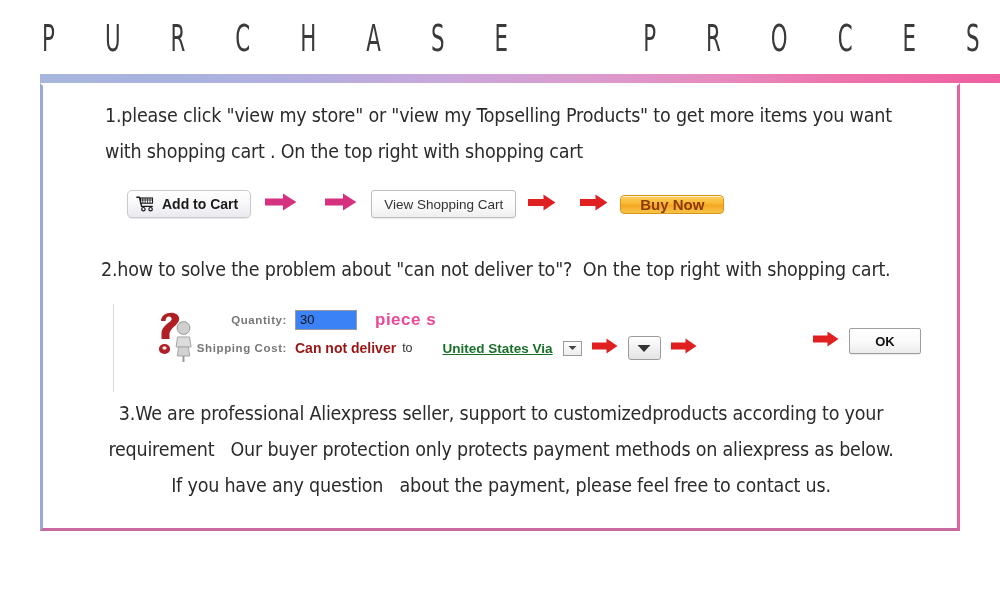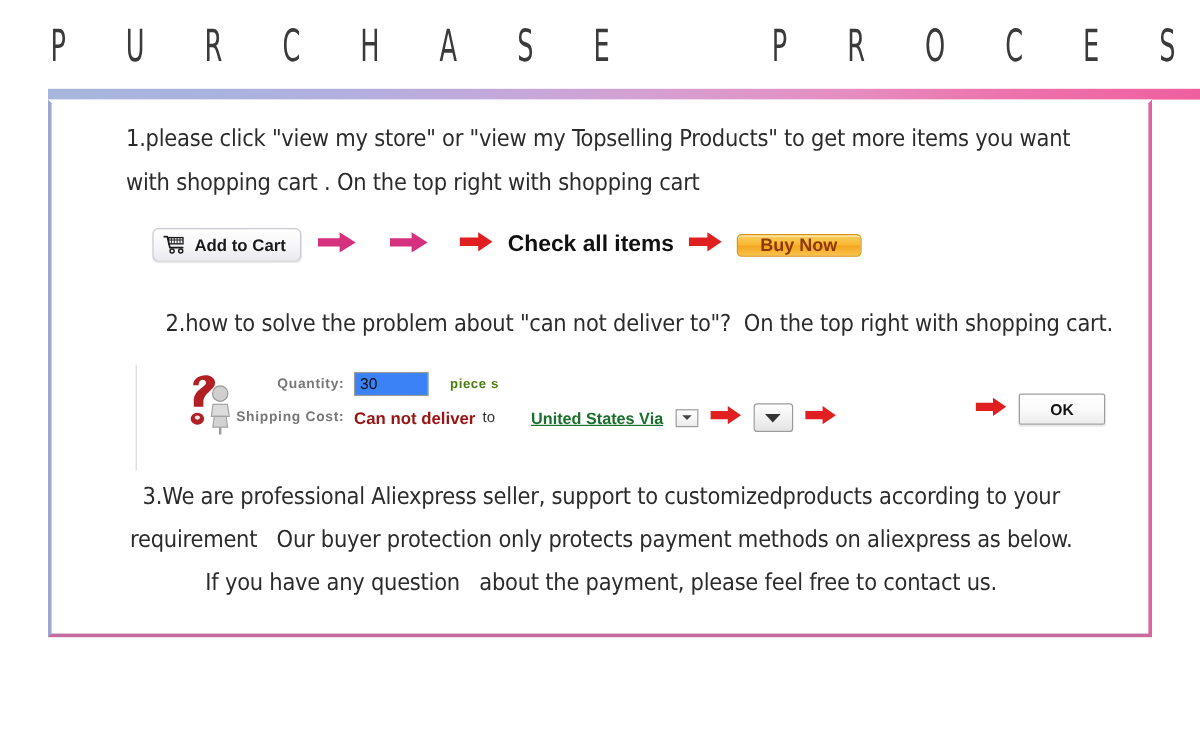--- a/index.html
+++ b/index.html
@@ -57,21 +57,21 @@
   .para {
     position: absolute;
     font-family: "DejaVu Sans Condensed", "Liberation Sans Narrow", "Liberation Sans", sans-serif;
     font-size: 19.5px;
     color: #2b2b2b;
     line-height: 36px;
     white-space: pre-wrap;
     letter-spacing: -0.2px;
   }
   #para1 { left: 62px; top: 12px; width: 800px; }
-  #para2 { left: 58px; top: 166px; width: 810px; margin-left: 37px; }
+  #para2 { left: 58px; top: 166px; width: 810px; }
   #para3 { left: 58px; top: 310px; width: 800px; text-align: center; }
 
   
   .flow1 {
     position: absolute;
     left: 84px; top: 98px;
     display: flex;
     align-items: center;
     height: 40px;
   }
@@ -171,23 +171,23 @@
     background: #3b82f6;
     font-size: 13px;
     color: #111;
     font-family: "Liberation Sans", sans-serif;
     padding-left: 4px;
     line-height: 18px;
   }
   .piece {
     margin-left: 18px;
     font-family: "Liberation Sans", sans-serif;
-    font-size: 11px;
-    font-weight: bold;
-    color: #4d7c0f;
+    font-size: 17px;
+    font-weight: bold;
+    color: #ec4899;
     letter-spacing: .5px;
   }
   .cant {
     font-family: "Liberation Sans", sans-serif;
     font-size: 14px;
     font-weight: bold;
     color: #9a1414;
     white-space: nowrap;
   }
   .to {
@@ -314,30 +314,32 @@
 
 
       <div class="gap-a"></div>
       <span class="arrow">
         <svg width="32" height="18" viewBox="0 0 32 18">
           <path d="M0 5.5 H18 V0.6 L31.4 9 L18 17.4 V12.5 H0 Z" fill="#d6317f"></path>
         </svg>
       </span>
       <div class="gap-a"></div>
 
+      <div class="btn-grey">
+        <span>View Shopping Cart</span>
+      </div>
 
       <div class="gap-b"></div>
       <span class="arrow">
         <svg width="28" height="17" viewBox="0 0 28 17">
           <path d="M0 5 H15.5 V0.5 L27.4 8.5 L15.5 16.5 V12 H0 Z" fill="#e02020"></path>
         </svg>
       </span>
       <div class="gap-b"></div>
 
-      <span class="check-text">Check all items</span>
 
       <div class="gap-b"></div>
       <span class="arrow">
         <svg width="28" height="17" viewBox="0 0 28 17">
           <path d="M0 5 H15.5 V0.5 L27.4 8.5 L15.5 16.5 V12 H0 Z" fill="#e02020"></path>
         </svg>
       </span>
       <div class="gap-b"></div>
 
       <div class="btn-buynow">

